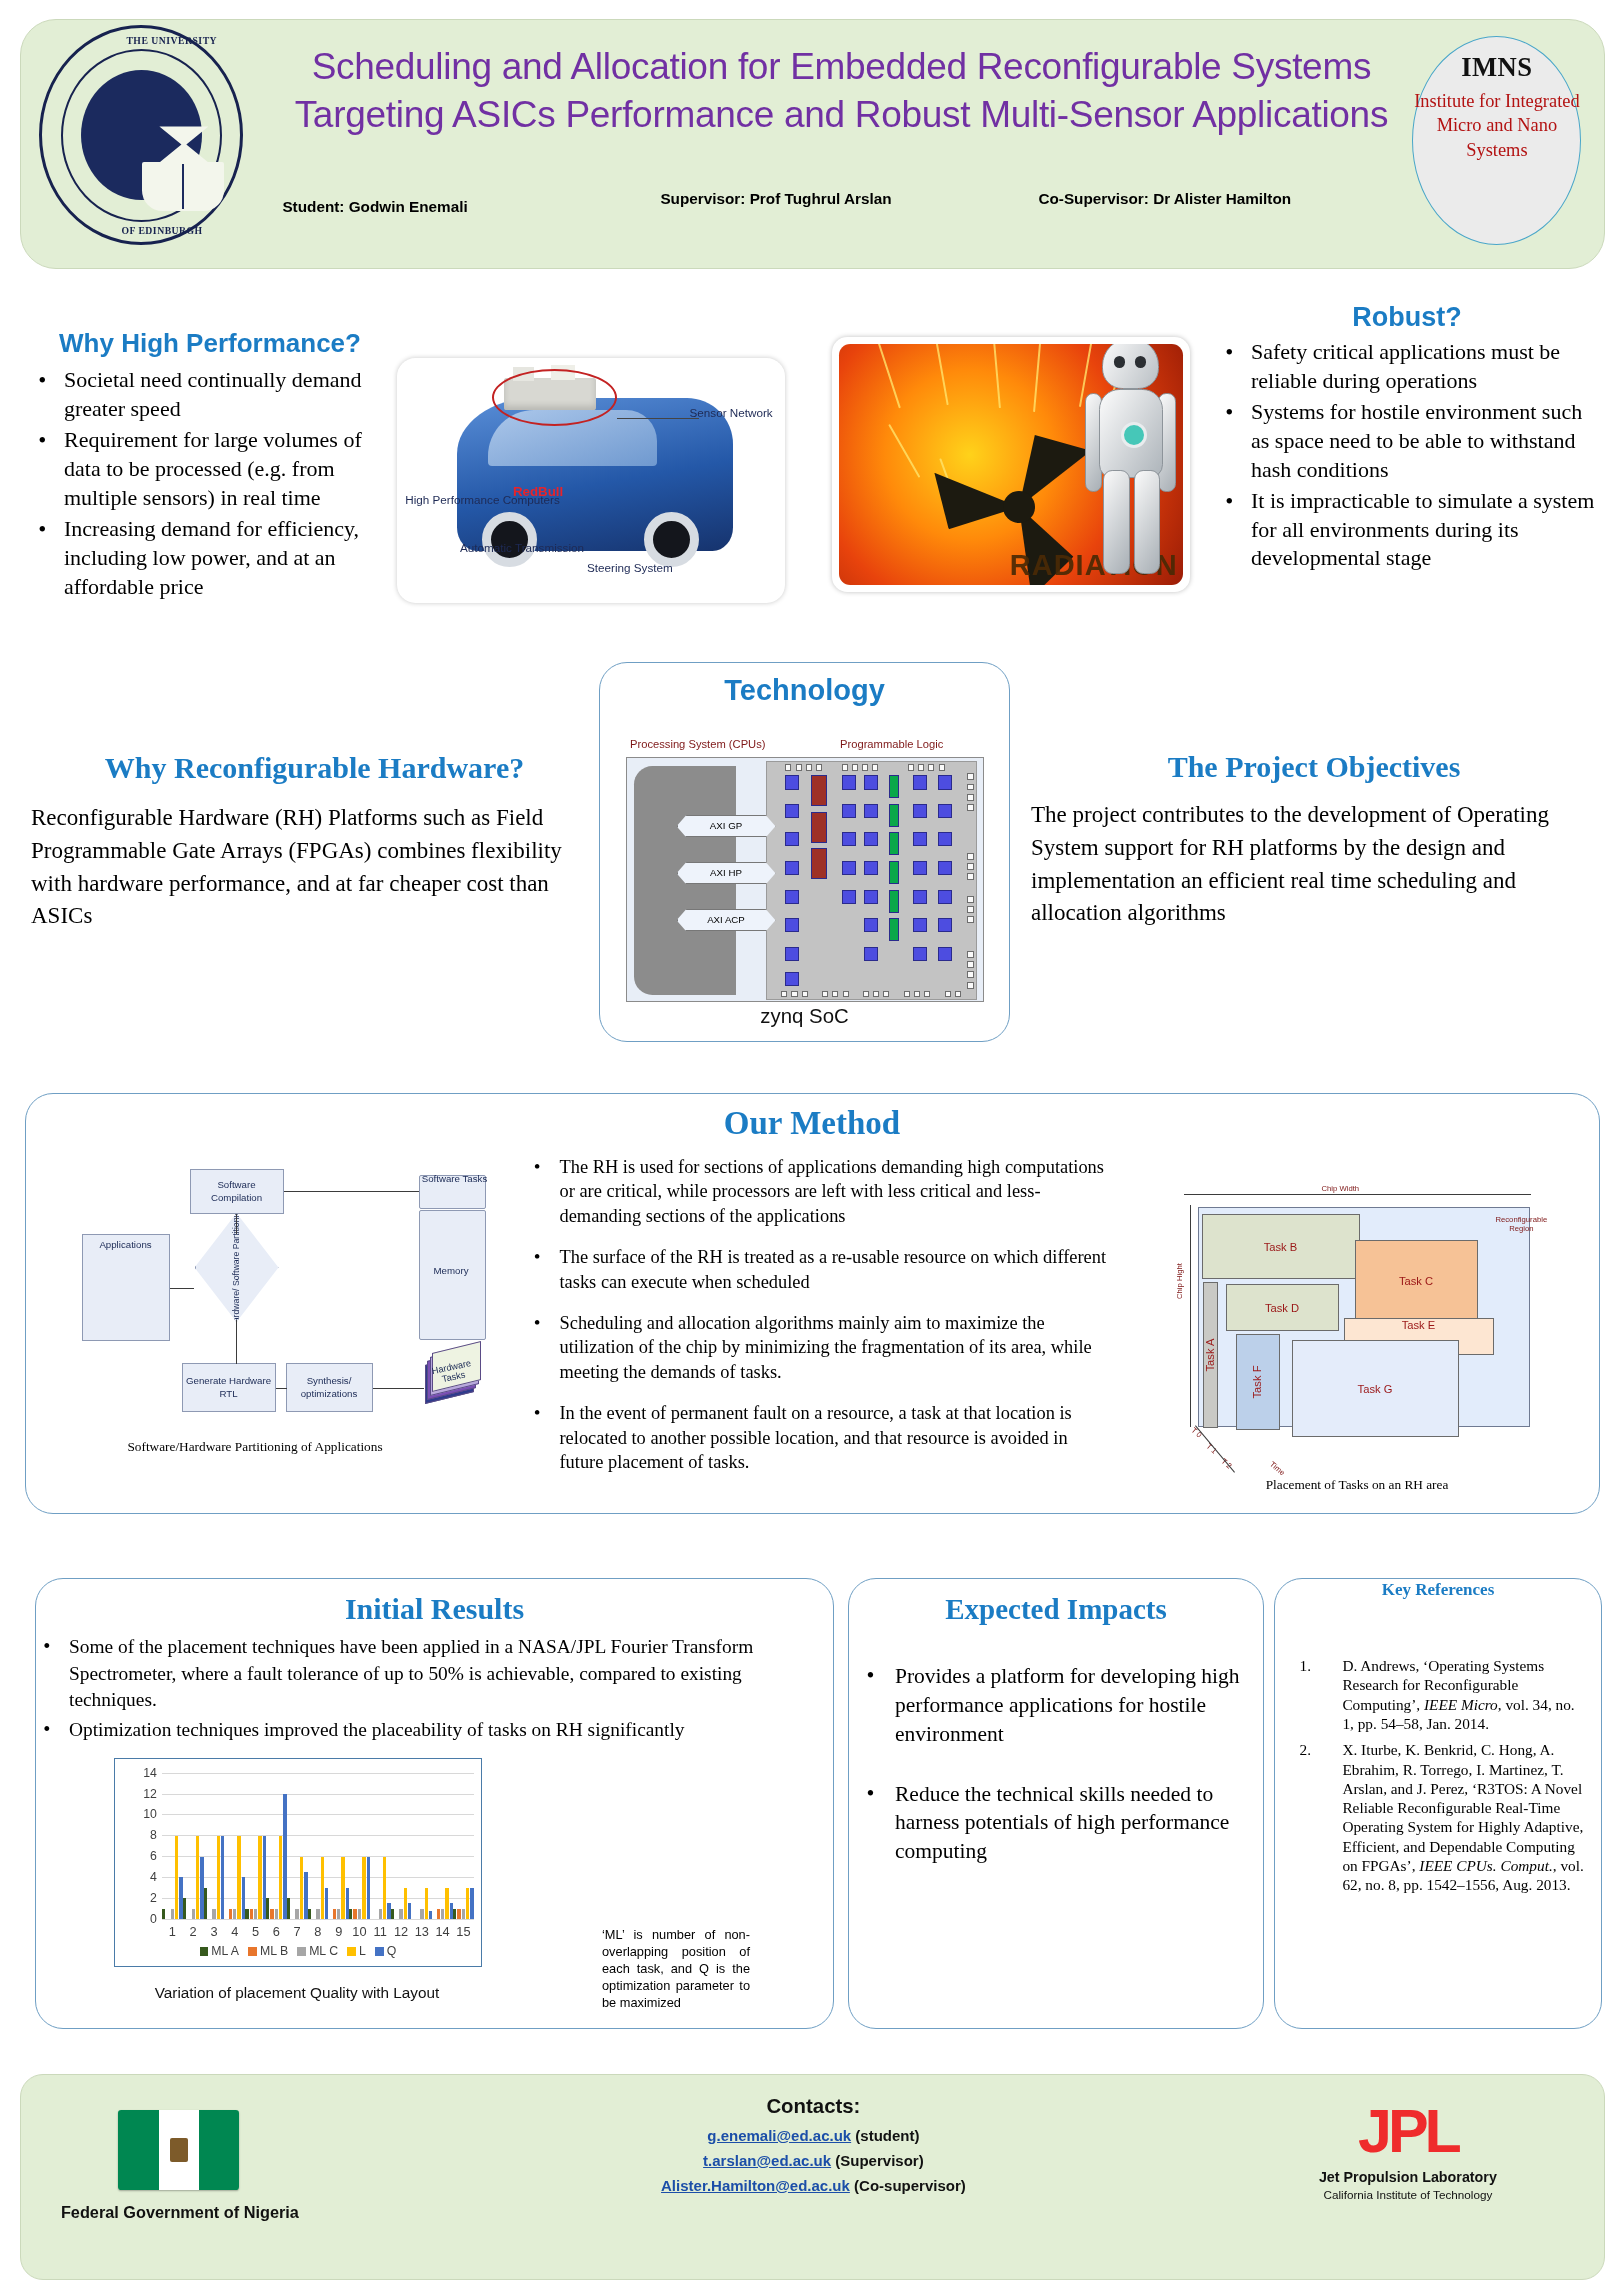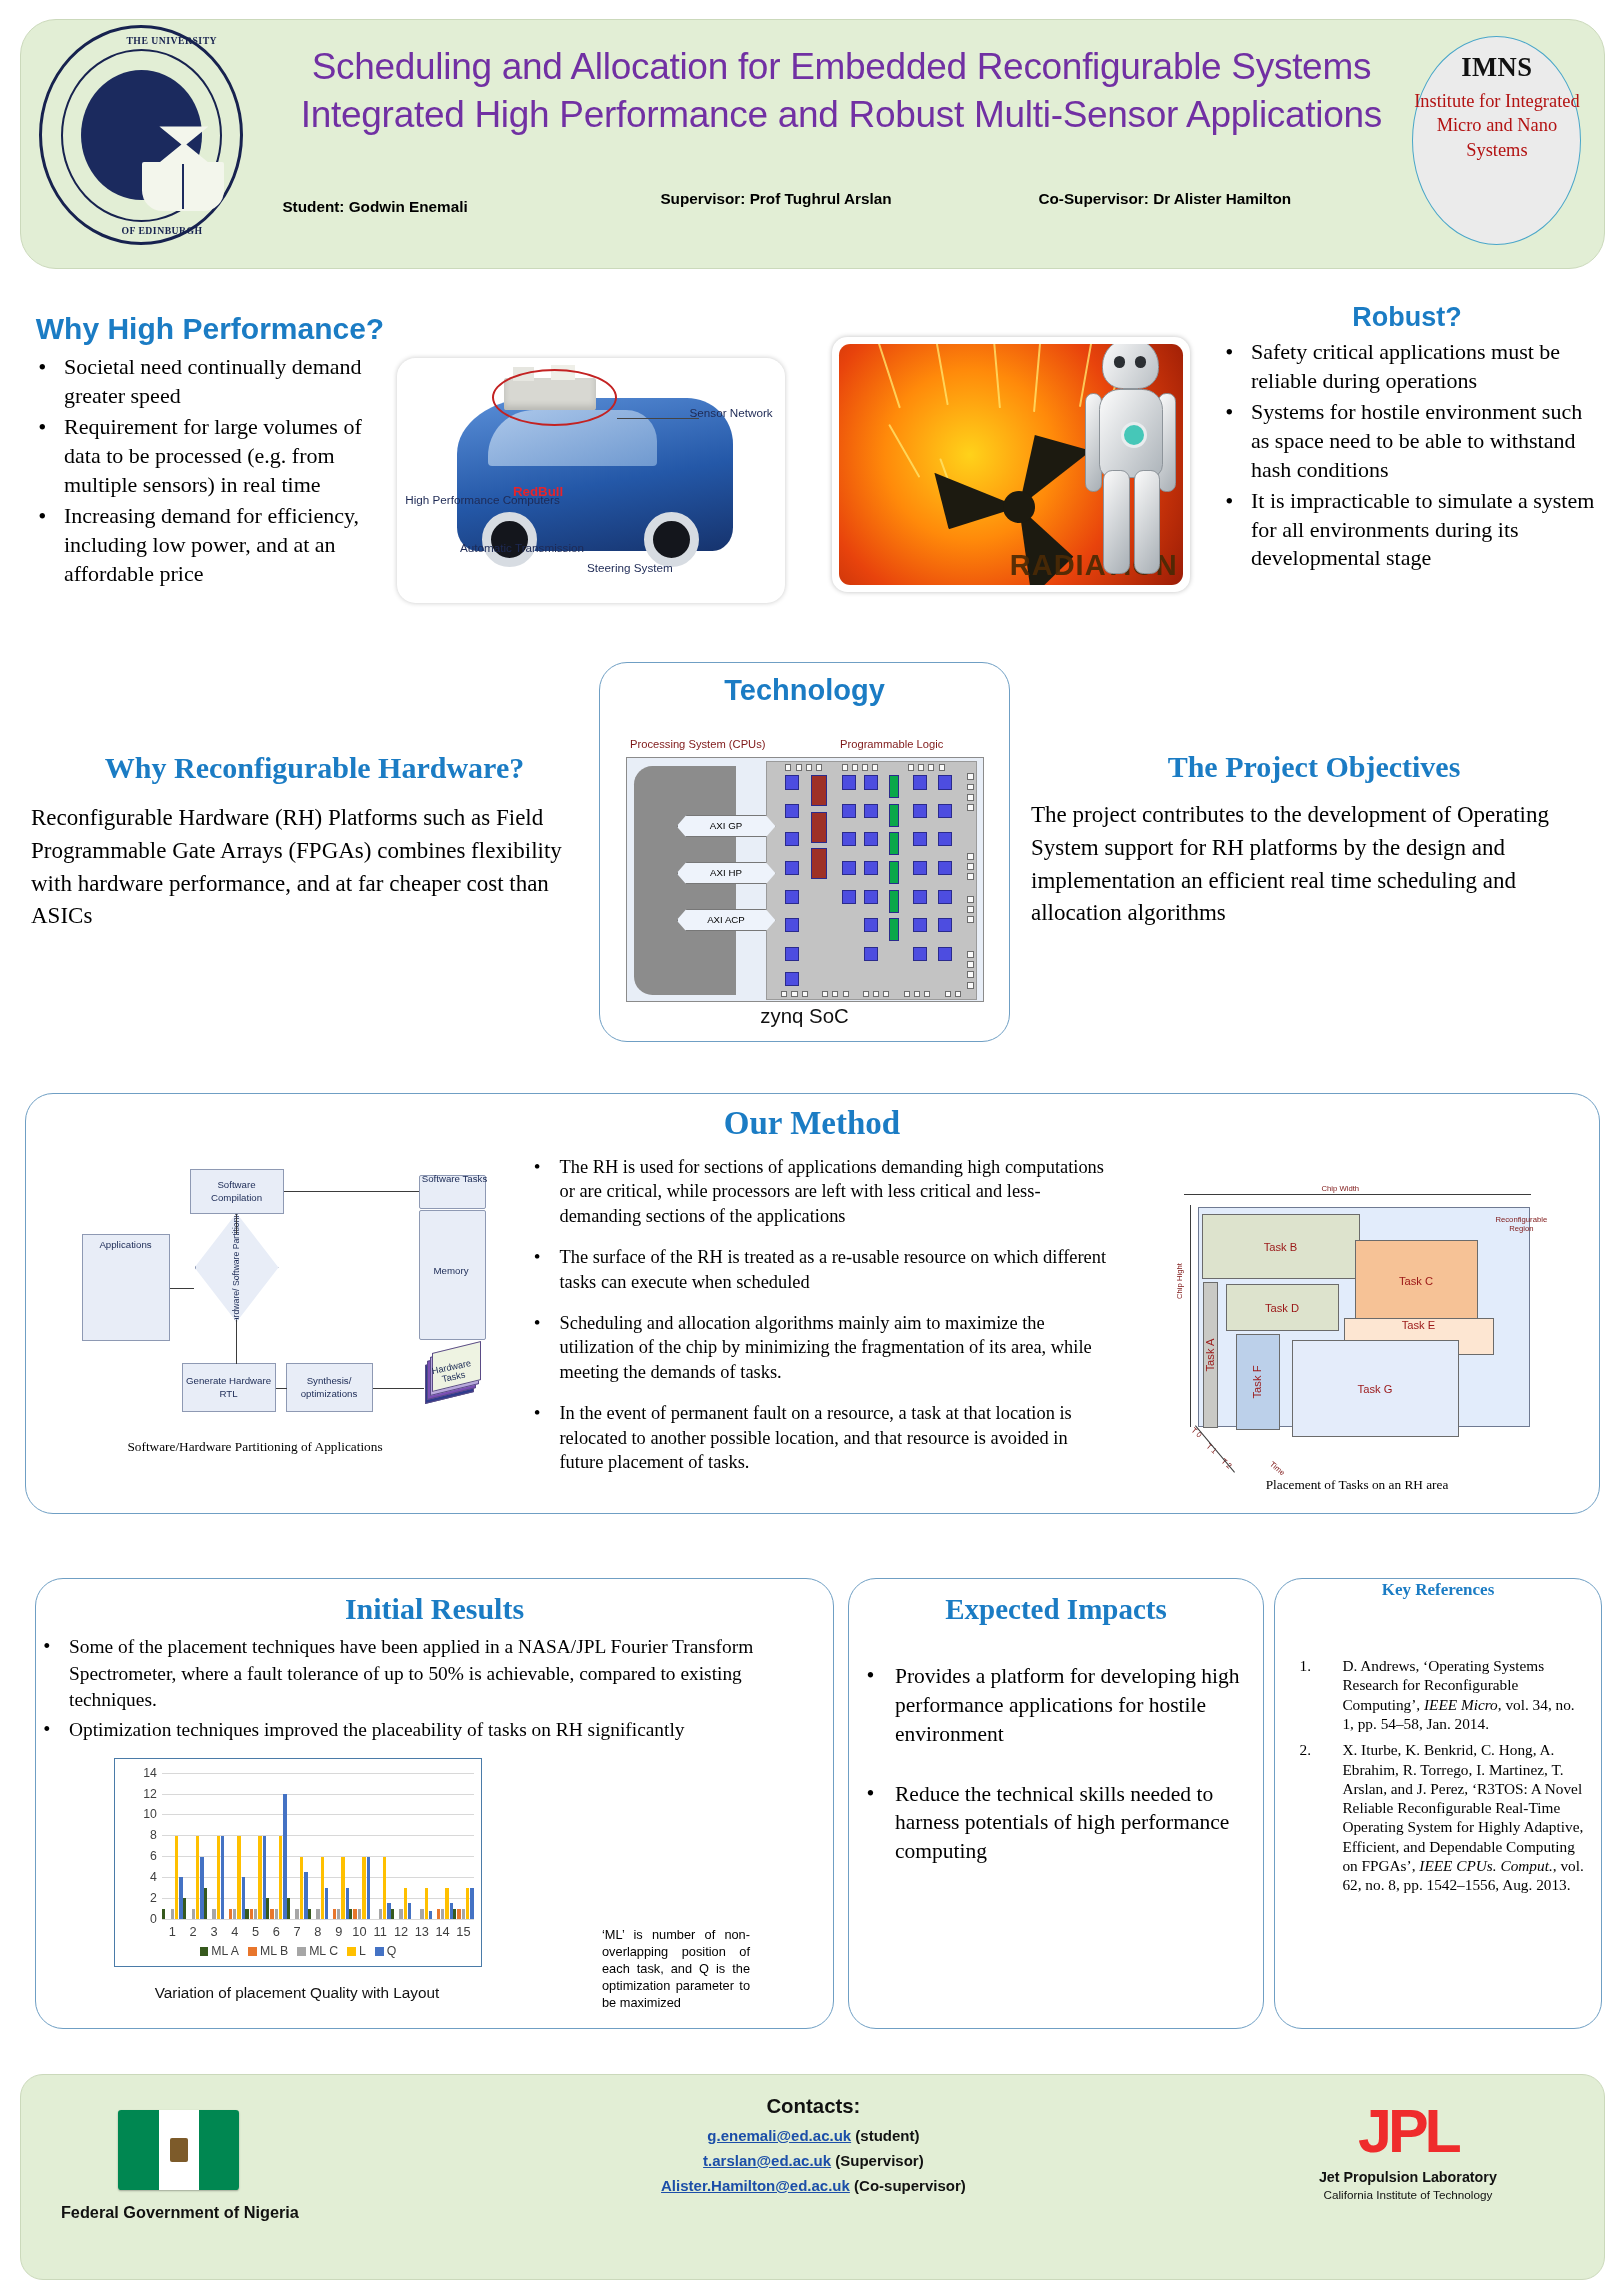--- a/index.html
+++ b/index.html
@@ -49,21 +49,21 @@
   .serif-title{color:#1b7cc4;font-family:"Liberation Serif",serif;font-weight:bold;text-align:center;}
   ul.bul{list-style:none;margin:0;padding:0;}
   ul.bul li{position:relative;padding-left:33px;margin-bottom:3.1px;font-family:"Liberation Serif",serif;
             color:#000;}
   ul.bul li:before{content:"\2022";position:absolute;left:7.2px;top:-1px;font-size:1.05em;}
 
   .card{position:absolute;background:#ffffff;border:1px solid #6f9fc4;border-radius:28px;}
 
   
   #whyhp{position:absolute;left:31px;top:312px;width:358px;}
-  #whyhp .sec-title{font-size:30px;margin-bottom:7.2px;}
+  #whyhp .sec-title{font-size:26px;margin-bottom:7.2px;margin-top:16px;}
   #whyhp ul.bul li{font-size:22px;line-height:1.30;}
 
   
   .carbox{position:absolute;left:397px;top:358px;width:388px;height:245px;background:#fff;
           border-radius:18.4px;box-shadow:0 0 5.1px rgba(0,0,0,.22);overflow:hidden;}
   .carbody{position:absolute;left:60px;top:40px;width:276px;height:153px;
            background:linear-gradient(170deg,#5a8fd8 0%,#2458a8 55%,#16336d 100%);
            border-radius:77px 46px 20.4px 20.4px/56px 46px 23.5px 23.5px;}
   .carwin{position:absolute;left:31px;top:12.3px;width:169px;height:56px;
           background:linear-gradient(160deg,#bcd3ef,#7ca4d6);border-radius:46px 31px 4.1px 4.1px;opacity:.85;}
@@ -254,21 +254,21 @@
           <div class="crest-book"></div>
         </div>
       <div class="crest-txt">
         <span class="ct-top">THE UNIVERSITY</span>
         <span class="ct-bot">OF EDINBURGH</span>
       </div>
     </div>
 
     <div class="title-wrap">
       <div class="ptitle">Scheduling and Allocation for Embedded Reconfigurable Systems</div>
-      <div class="ptitle">Integrated High Performance and Robust Multi-Sensor Applications</div>
+      <div class="ptitle">Targeting ASICs Performance and Robust Multi-Sensor Applications</div>
     </div>
 
     <div class="authors">
       <div class="a1">Student: Godwin Enemali</div>
       <div class="a2">Supervisor:  Prof Tughrul Arslan</div>
       <div class="a3">Co-Supervisor: Dr Alister Hamilton</div>
     </div>
 
     <div class="imns">
       <div class="big">IMNS</div>

